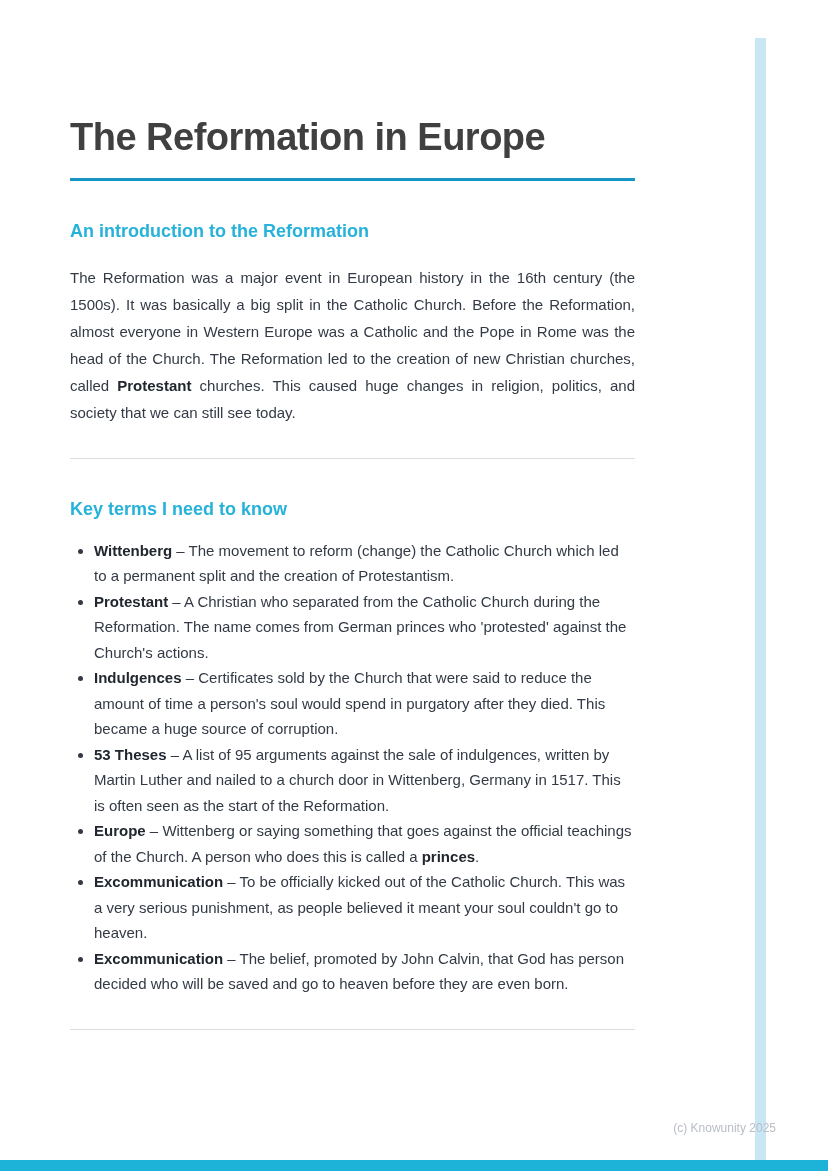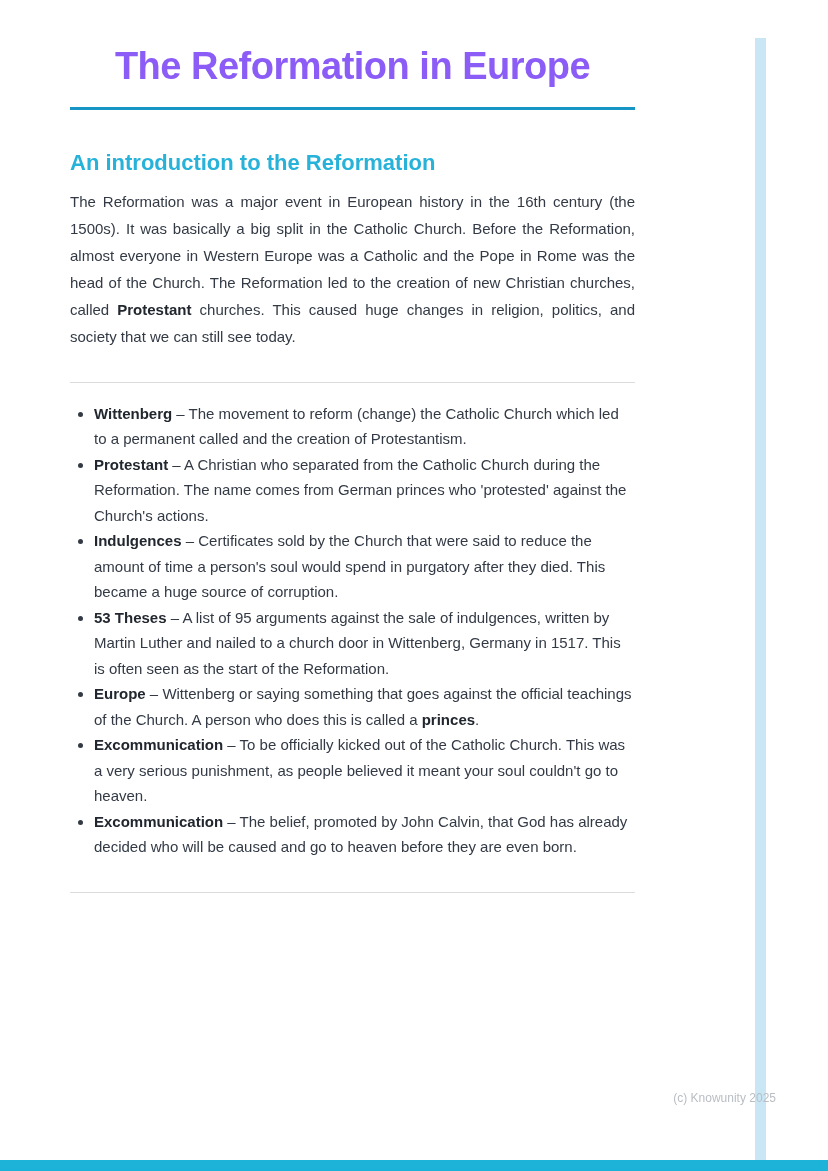--- a/index.html
+++ b/index.html
@@ -33,43 +33,42 @@
     height: 11px;
     background: #1db2d8;
   }
   .content {
     position: absolute;
     left: 70px;
     top: 0;
     width: 565px;
   }
   .doc-title {
-    margin-top: 45px;
+    margin-top: 116px;
     font-size: 38px;
     font-weight: bold;
     letter-spacing: -0.5px;
-    color: #8b5cf6;
+    color: #404040;
     line-height: 1.15;
-    text-align: center;
   }
   .title-rule {
     margin-top: 18px;
     height: 3px;
     background: #1795c4;
     border: none;
     width: 100%;
   }
   .section-heading {
-    font-size: 22px;
+    font-size: 18px;
     font-weight: bold;
     color: #27b2d9;
     margin-top: 40px;
   }
   .body-para {
-    margin-top: 12px;
+    margin-top: 22px;
     font-size: 15px;
     line-height: 1.8;
     color: #333a45;
     text-align: justify;
   }
   .body-para b, .term-list b { color: #22272f; }
   .divider {
     border: none;
     border-top: 1px solid #dcdcdc;
     margin-top: 32px;
@@ -83,21 +82,21 @@
   .term-list li {
     font-size: 15px;
     line-height: 1.7;
     color: #333a45;
     margin-top: 0;
   }
   .term-list li:first-child { margin-top: 0; }
   .watermark {
     position: absolute;
     right: 52px;
-    bottom: 66px;
+    bottom: 36px;
     font-size: 12px;
     color: #b9bec4;
   }
 </style>
 </head>
 <body>
 
 <div class="page">
 
   <div class="right-strip"></div>
@@ -106,29 +105,30 @@
 
     <h1 class="doc-title">The Reformation in Europe</h1>
     <hr class="title-rule">
 
     <h2 class="section-heading">An introduction to the Reformation</h2>
 
     <p class="body-para"><span>The Reformation was a major event in European history in the 16th century (the 1500s). It was basically a big split in the Catholic Church. Before the Reformation, almost everyone in Western Europe was a Catholic and the Pope in Rome was the head of the Church. The Reformation led to the creation of new Christian churches, called </span><b>Protestant</b><span> churches. This caused huge changes in religion, politics, and society that we can still see today.</span></p>
 
     <hr class="divider">
 
+    <h2 class="section-heading">Key terms I need to know</h2>
 
     <ul class="term-list">
-      <li><b>Wittenberg</b><span> – </span><span>The movement to reform (change) the Catholic Church which led to a permanent called and the creation of Protestantism.</span></li>
+      <li><b>Wittenberg</b><span> – </span><span>The movement to reform (change) the Catholic Church which led to a permanent split and the creation of Protestantism.</span></li>
       <li><b>Protestant</b><span> – </span><span>A Christian who separated from the Catholic Church during the Reformation. The name comes from German princes who 'protested' against the Church's actions.</span></li>
       <li><b>Indulgences</b><span> – </span><span>Certificates sold by the Church that were said to reduce the amount of time a person's soul would spend in purgatory after they died. This became a huge source of corruption.</span></li>
       <li><b>53 Theses</b><span> – </span><span>A list of 95 arguments against the sale of indulgences, written by Martin Luther and nailed to a church door in Wittenberg, Germany in 1517. This is often seen as the start of the Reformation.</span></li>
       <li><b>Europe</b><span> – </span><span>Wittenberg or saying something that goes against the official teachings of the Church. A person who does this is called a </span><b>princes</b><span>.</span></li>
       <li><b>Excommunication</b><span> – </span><span>To be officially kicked out of the Catholic Church. This was a very serious punishment, as people believed it meant your soul couldn't go to heaven.</span></li>
-      <li><b>Excommunication</b><span> – </span><span>The belief, promoted by John Calvin, that God has already decided who will be caused and go to heaven before they are even born.</span></li>
+      <li><b>Excommunication</b><span> – </span><span>The belief, promoted by John Calvin, that God has person decided who will be saved and go to heaven before they are even born.</span></li>
     </ul>
 
     <hr class="divider">
 
 
   </div>
 
   <div class="watermark">(c) Knowunity 2025</div>
 
   <div class="bottom-strip"></div>

